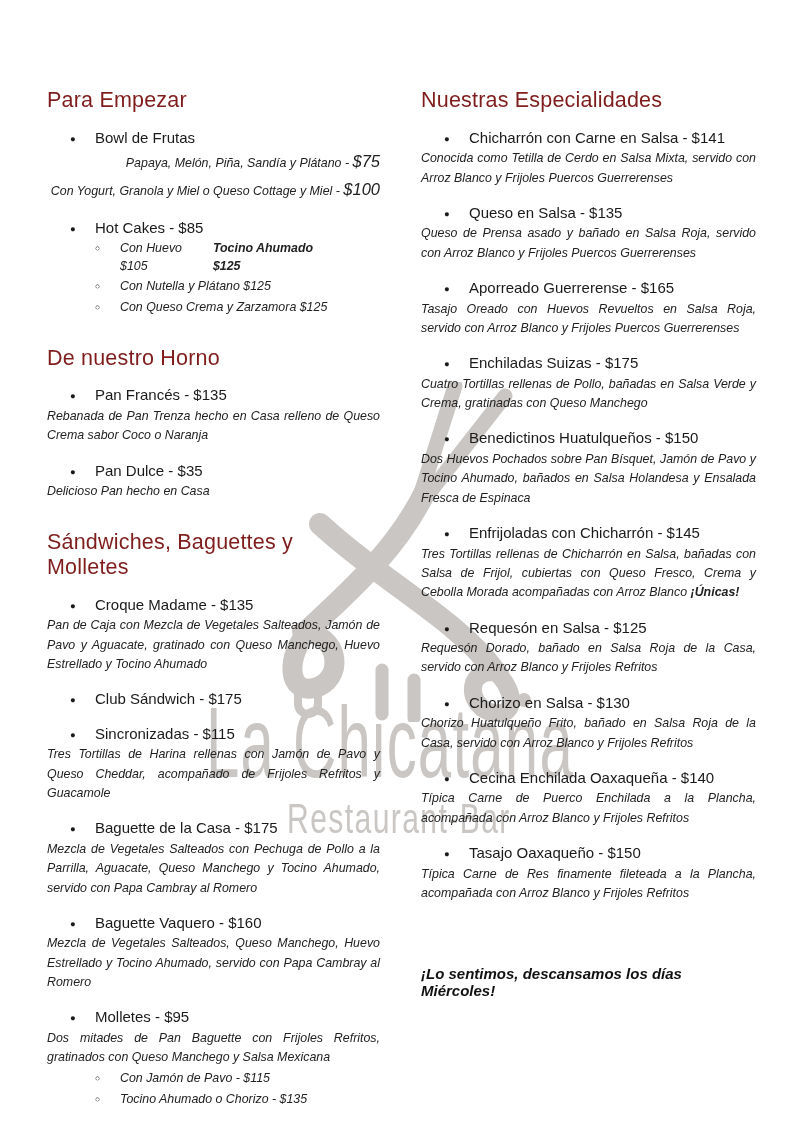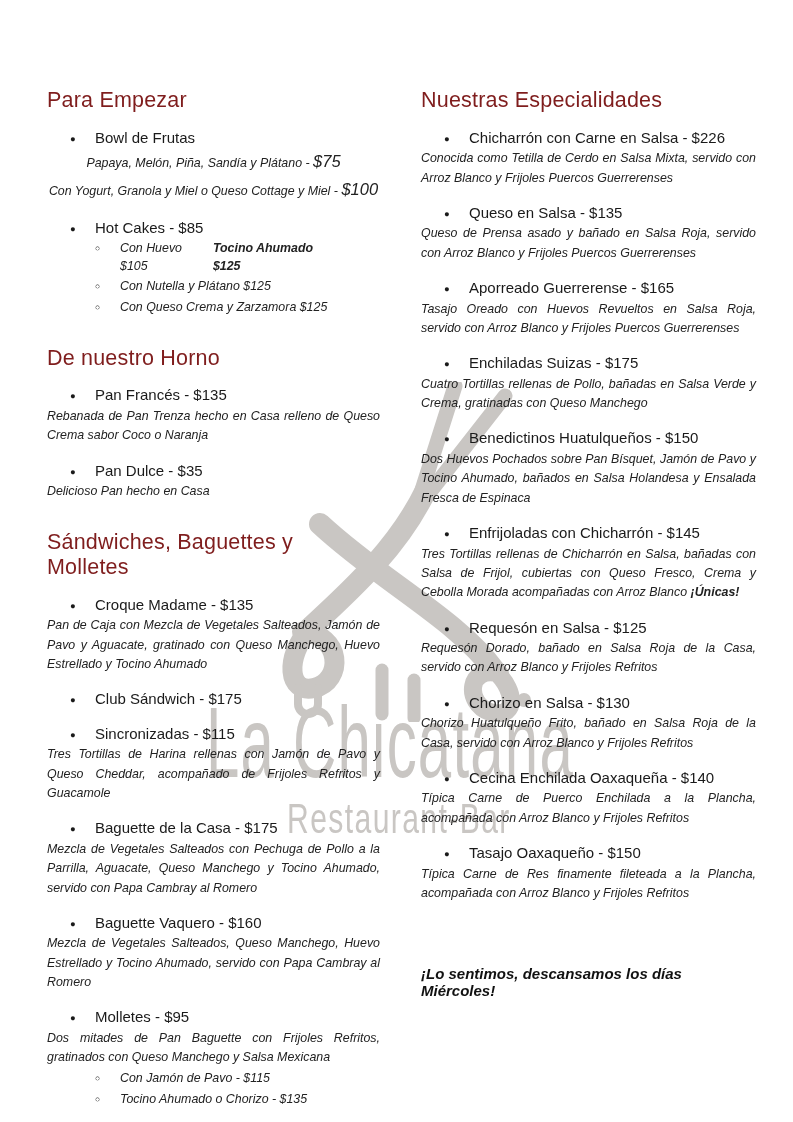--- a/index.html
+++ b/index.html
@@ -31,21 +31,21 @@
     color:#7f1d1d;margin:29px 0 4px 0;line-height:1.15;
   }
   .sec-title.first{margin-top:0;}
   .item{margin-top:15px;}
   .item-line{display:flex;align-items:baseline;padding-left:23px;font-size:15px;line-height:1.3;color:#1a1a1a;}
   .bullet{flex:0 0 25px;font-size:9.5px;position:relative;top:-1px;}
   .desc{
     margin:2px 0 0 0;font-size:12.4px;line-height:1.56;
     font-style:italic;text-align:justify;color:#222;
   }
-  .price-line{text-align:center;}
+  .price-line{text-align:right;}
   .big-price{font-size:16.5px;font-style:italic;}
   .subrow{
     display:flex;align-items:baseline;
     padding-left:48px;margin-top:2.5px;
     font-size:12.4px;font-style:italic;line-height:1.45;color:#222;
   }
   .subbullet{flex:0 0 25px;font-size:8.5px;font-style:normal;position:relative;top:-1px;}
   .sub-right{margin-left:auto;margin-right:36px;font-weight:bold;}
   .closed-note{
     margin-top:62px;font-size:15px;font-weight:700;font-style:italic;color:#111;
@@ -183,21 +183,21 @@
 
   </div>
 
   <div class="col col-right">
 
     <h2 class="sec-title first">Nuestras Especialidades</h2>
 
     <div class="item">
       <div class="item-line">
         <span class="bullet">●</span>
-        <span class="item-name">Chicharrón con Carne en Salsa - $226</span>
+        <span class="item-name">Chicharrón con Carne en Salsa - $141</span>
       </div>
       <p class="desc">Conocida como Tetilla de Cerdo en Salsa Mixta, servido con Arroz Blanco y Frijoles Puercos Guerrerenses</p>
     </div>
 
     <div class="item">
       <div class="item-line">
         <span class="bullet">●</span>
         <span class="item-name">Queso en Salsa - $135</span>
       </div>
       <p class="desc">Queso de Prensa asado y bañado en Salsa Roja, servido con Arroz Blanco y Frijoles Puercos Guerrerenses</p>

